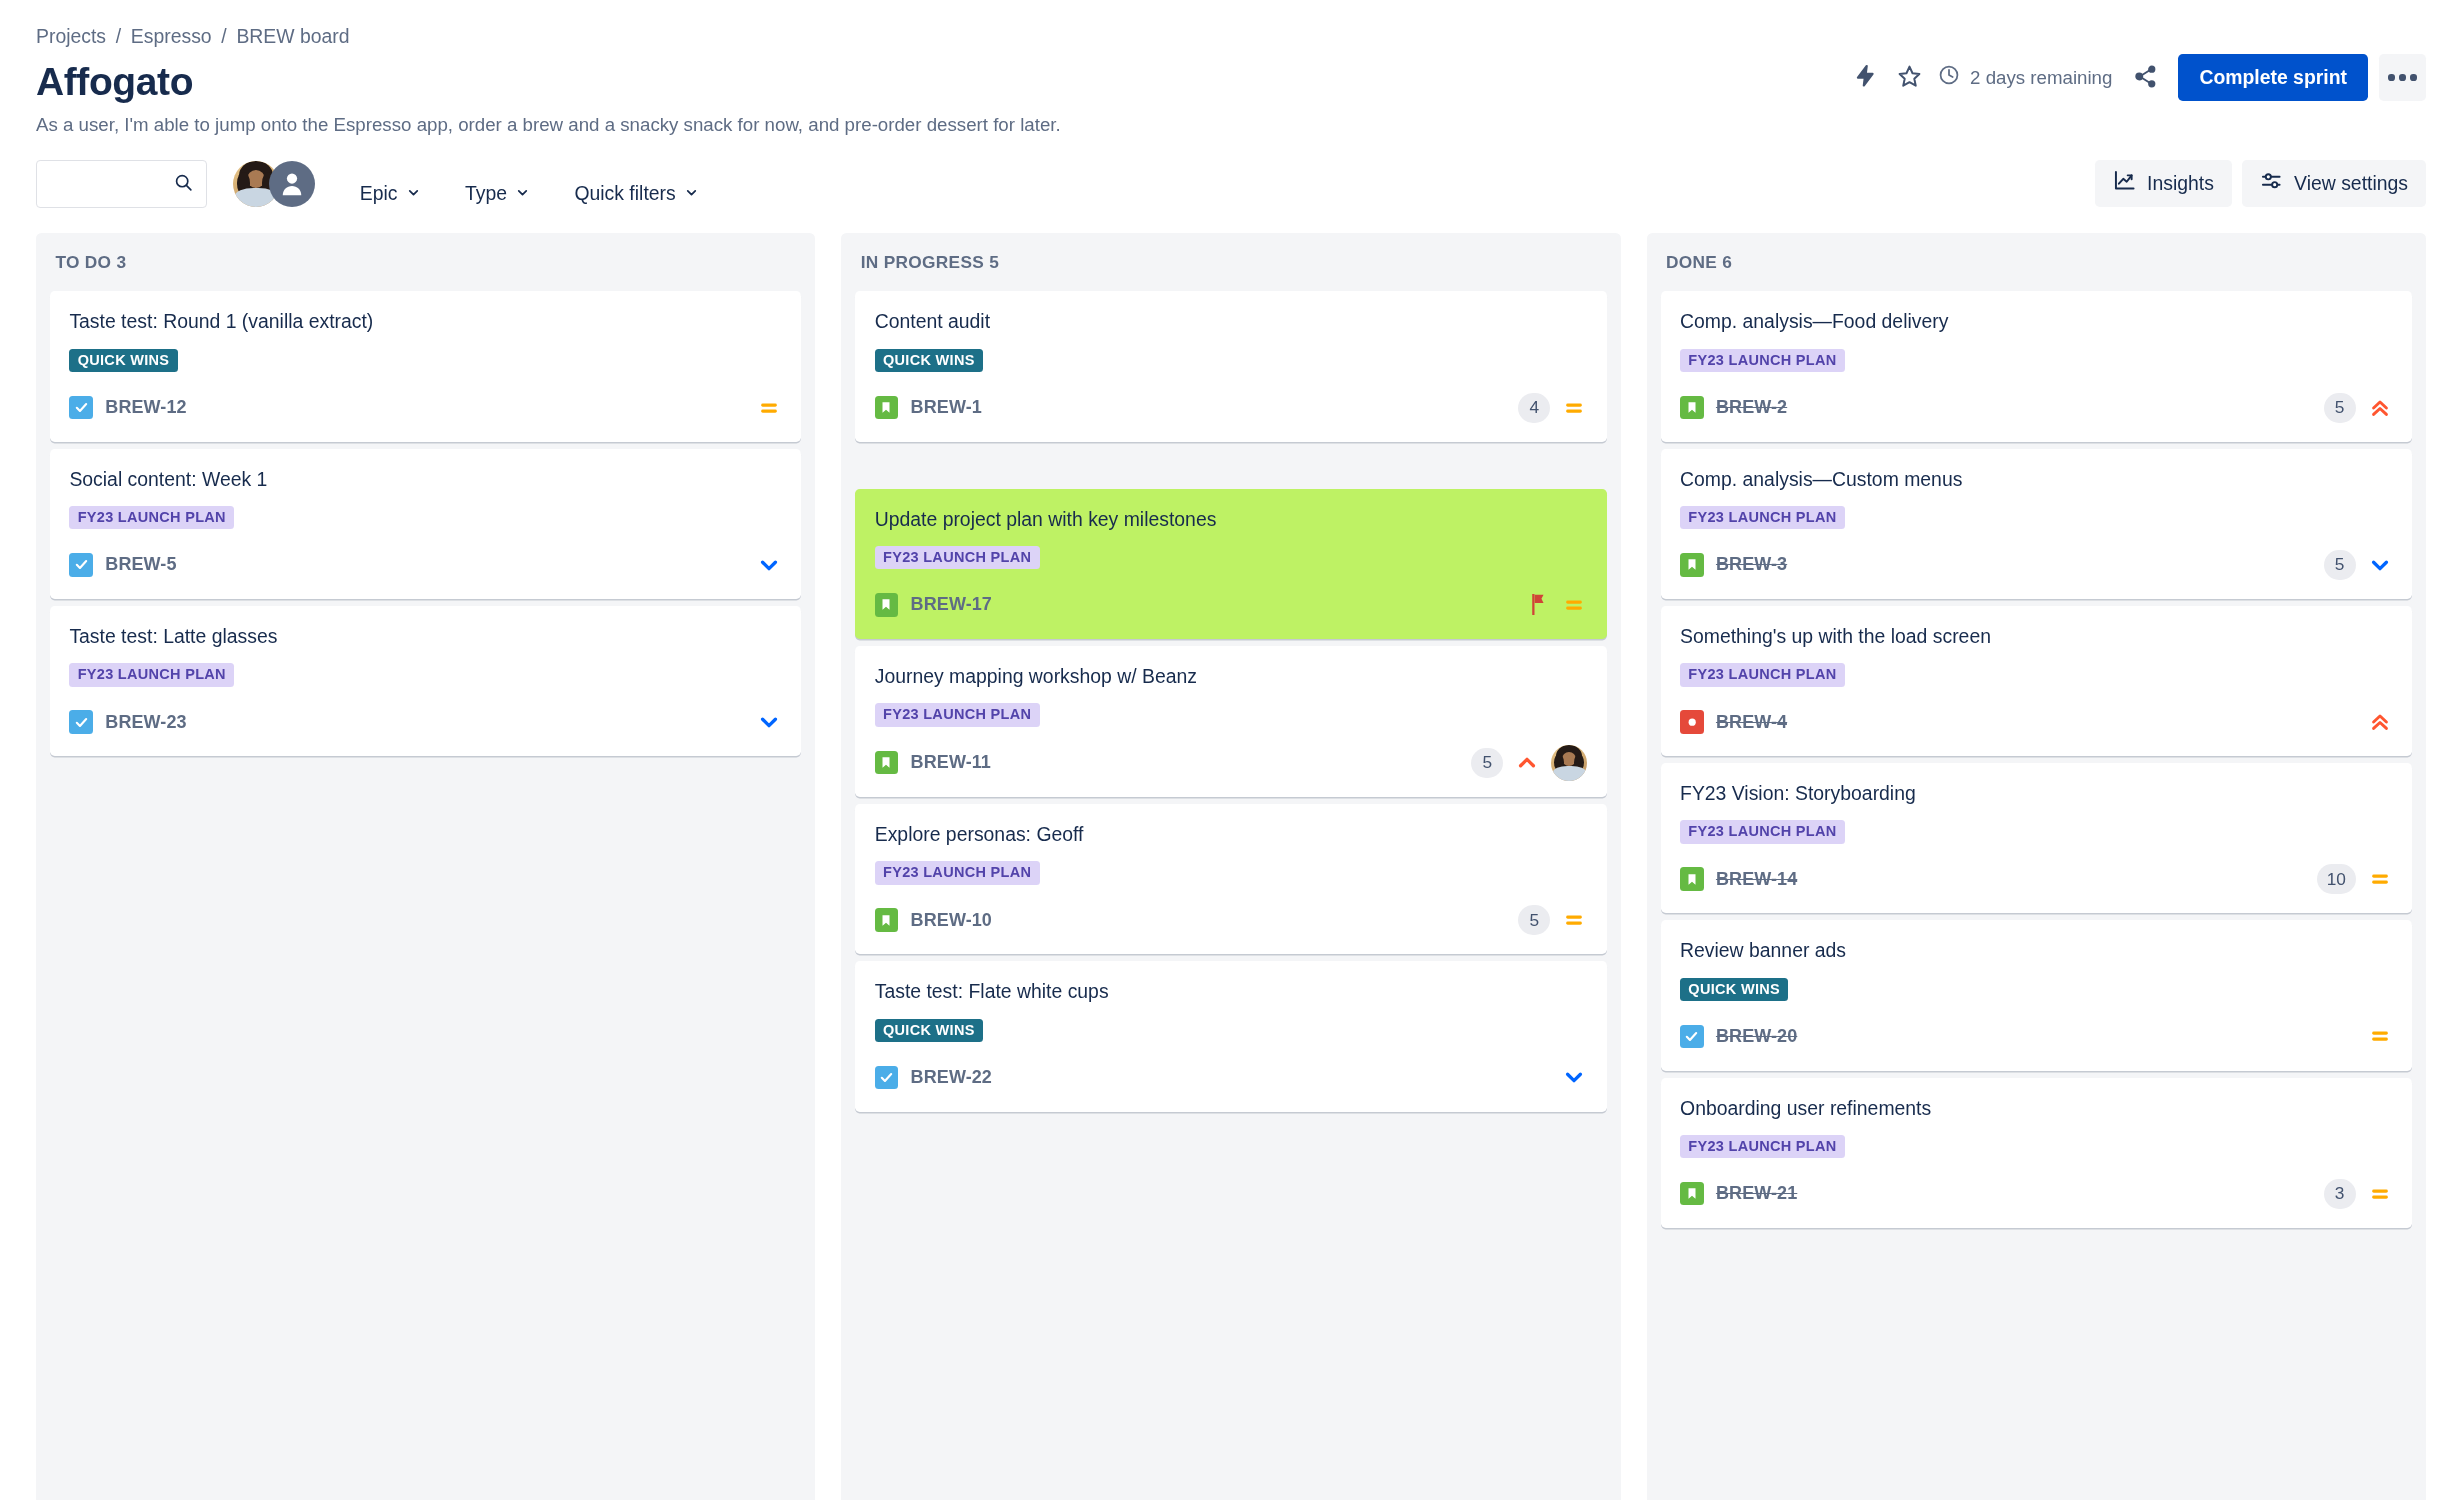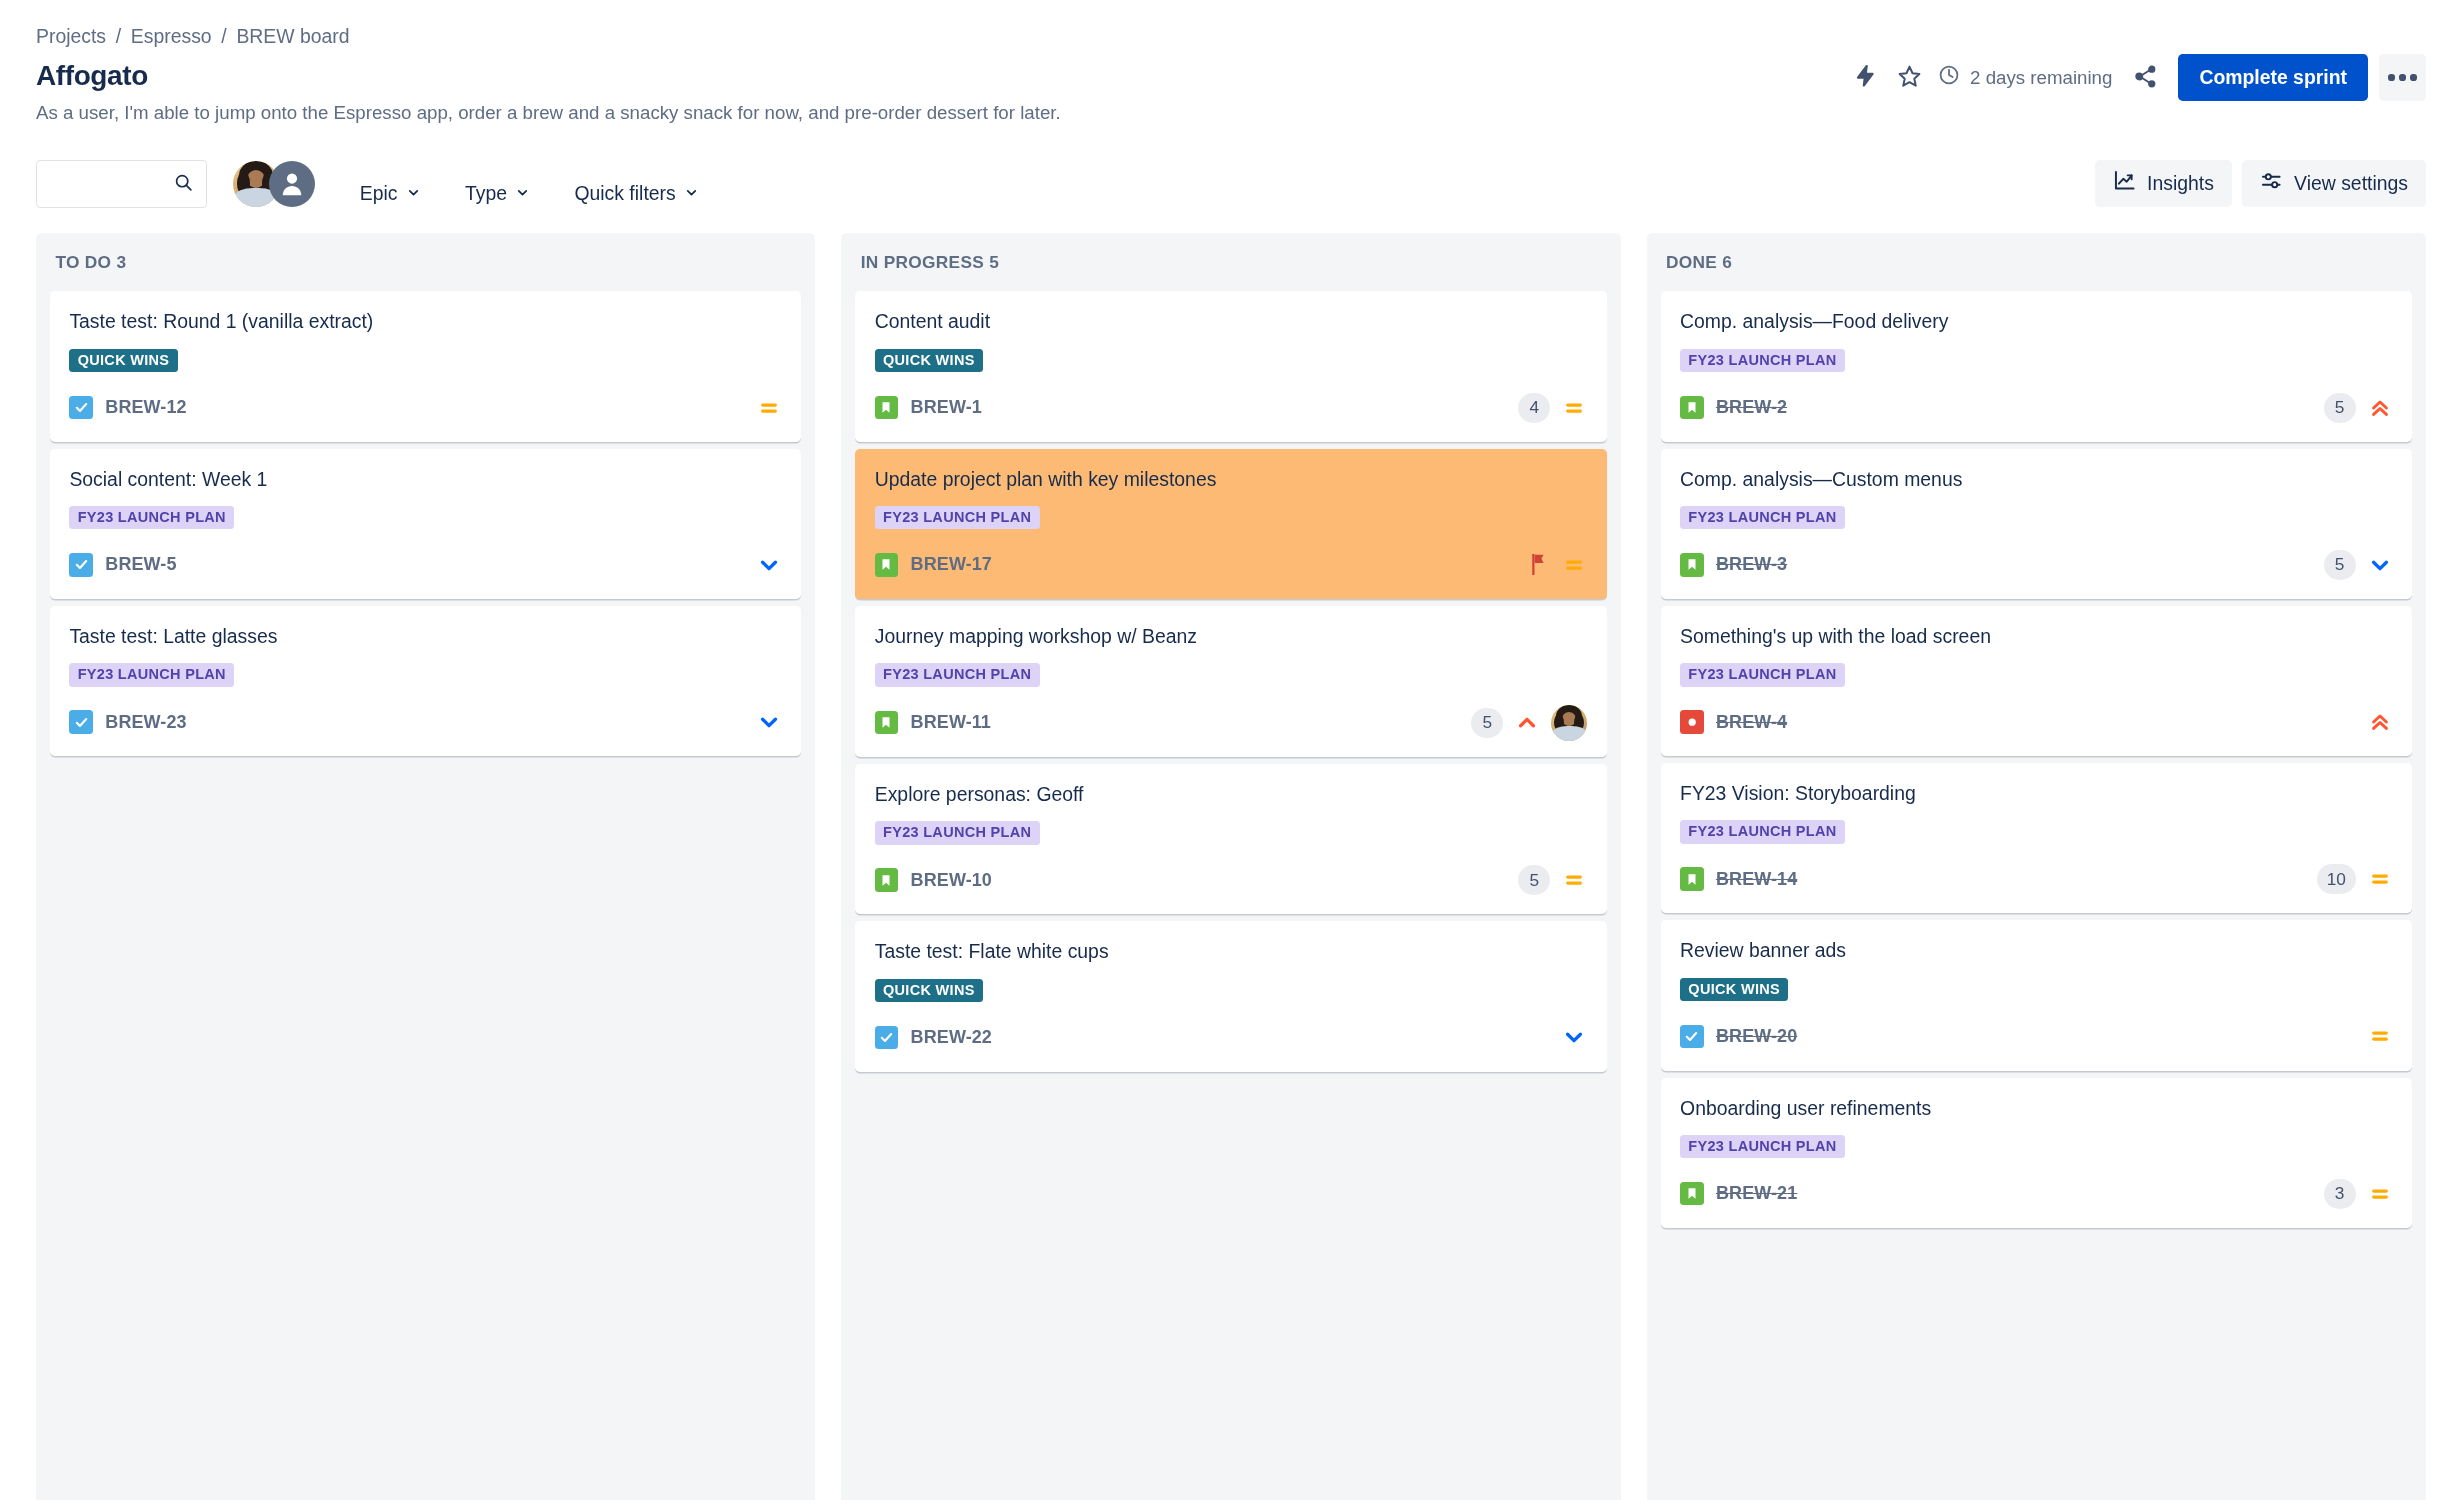--- a/index.html
+++ b/index.html
@@ -29,21 +29,21 @@
     font-size: 19.4px;
     color: #5e6c84;
     line-height: 1;
     height: 23.5px;
   }
   .breadcrumb a { color: #5e6c84; text-decoration: none; cursor: pointer; }
   .crumb-sep { color: #5e6c84; }
 
   .title-row { display: flex; align-items: flex-start; }
   .page-title {
-    font-size: 28px;
+    font-size: 39px;
     font-weight: bold;
     color: #172b4d;
     letter-spacing: -0.4px;
     margin-top: 12.4px;
     line-height: 1.1;
   }
   .page-sub {
     font-size: 18.7px;
     color: #5e6c84;
     margin-top: 9.7px;
@@ -224,21 +224,21 @@
   .col-cards { padding: 0 14px; display: flex; flex-direction: column; gap: 7px; }
 
   .card {
     background: #ffffff;
     border-radius: 4.8px;
     box-shadow: 0 1.4px 0 rgba(9,30,66,0.20);
     padding: 18px 19.4px 16.6px 19.4px;
     cursor: pointer;
     position: relative;
   }
-  .card.flagged { background: #fdba74; }
+  .card.flagged { background: #bef264; margin-top: 40px; }
 
   .card-title {
     font-size: 19.4px;
     color: #172b4d;
     line-height: 1.25;
     margin-bottom: 15px;
   }
   .epic-tag {
     display: inline-block;
     font-size: 14.5px;

